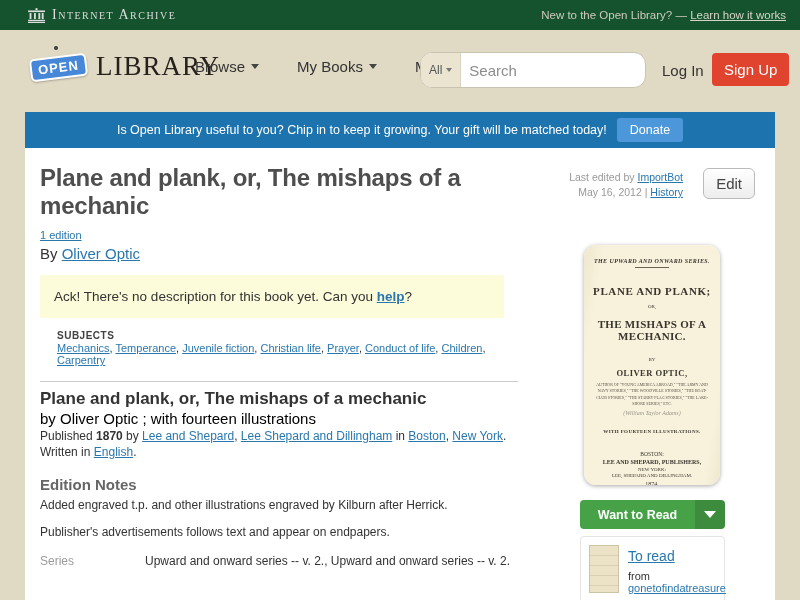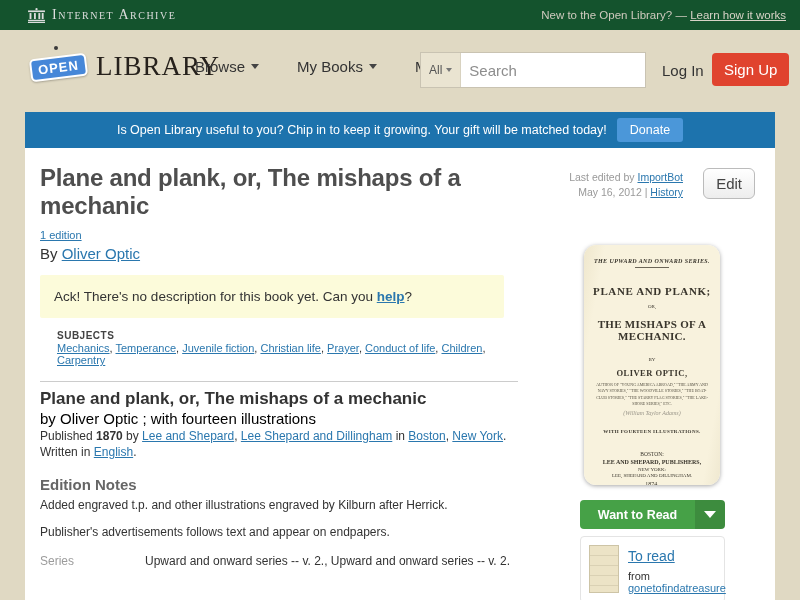--- a/index.html
+++ b/index.html
@@ -23,21 +23,21 @@
   .nail { position:absolute; left:26px; top:0; width:4px; height:4px; background:#3a3a3a; border-radius:50%; }
   .open-sign { position:absolute; left:2px; top:10px; background:#4687d8; border:2px solid #fff;
                border-radius:5px; color:#fff; font-weight:bold; font-size:13px; letter-spacing:1px;
                padding:2px 6px; transform:rotate(-7deg); box-shadow:0 1px 2px rgba(0,0,0,.25); }
   .logo-library { font-family:"Liberation Serif", serif; font-size:27px; color:#26211c; letter-spacing:1px; margin-left:16px; }
   .nav { position:absolute; left:195px; top:28px; display:flex; gap:38px;justify-content:space-between; }
   .nav-item { font-size:15px; color:#333; cursor:pointer; display:flex; align-items:center; }
   .caret { display:inline-block; width:0; height:0; border-left:4px solid transparent;
            border-right:4px solid transparent; border-top:5px solid #444; margin-left:6px; }
   .search-box { position:absolute; left:420px; top:22px; width:226px; height:36px; background:#fff;
-                border:1px solid #c9c3b2; border-radius:0; display:flex; align-items:center; overflow:hidden; }
+                border:1px solid #c9c3b2; border-radius:12px; display:flex; align-items:center; overflow:hidden; }
   .search-scope { background:#eae4d1; height:100%; display:flex; align-items:center; padding:0 8px;
                   font-size:12px; color:#555; border-right:1px solid #d8d2c0; cursor:pointer; }
   .search-scope .caret { border-top-color:#777; border-left-width:3px; border-right-width:3px; border-top-width:4px; margin-left:4px; }
   .search-input { flex:1; border:none; outline:none; font-size:15px; color:#333; padding:0 8px;
                   font-family:"Liberation Sans", sans-serif; background:transparent; }
   .search-input::placeholder { color:#8d8d8d; }
   .login { position:absolute; left:662px; top:32px; font-size:15px; color:#333; cursor:pointer; }
   .signup { position:absolute; left:712px; top:23px; background:#e0432e; color:#fff; font-size:15px;
             border:none; border-radius:4px; padding:8px 12px; cursor:pointer; font-family:"Liberation Sans", sans-serif; }
 

